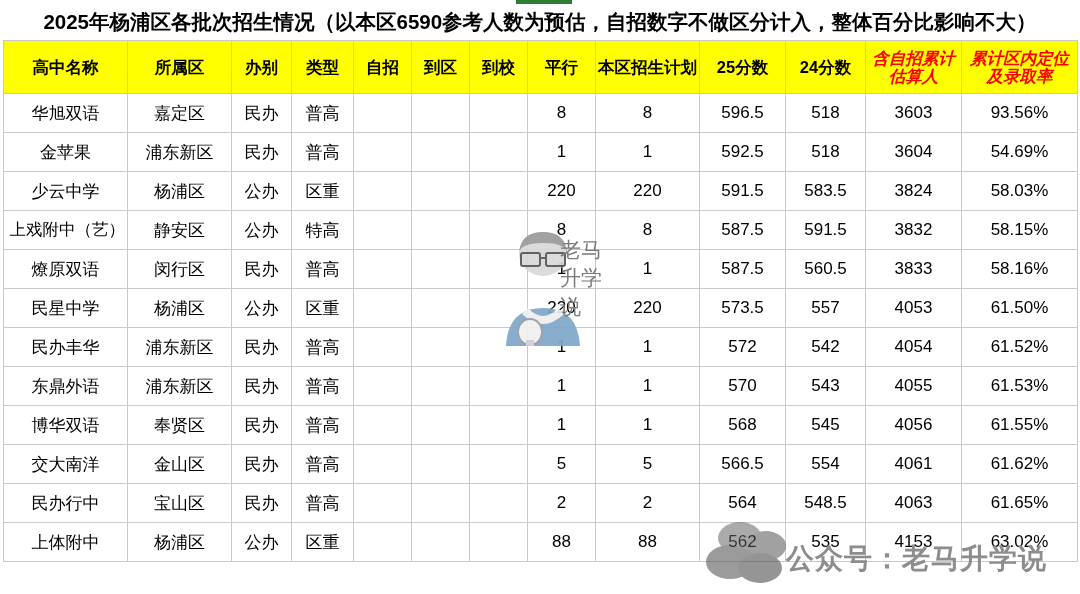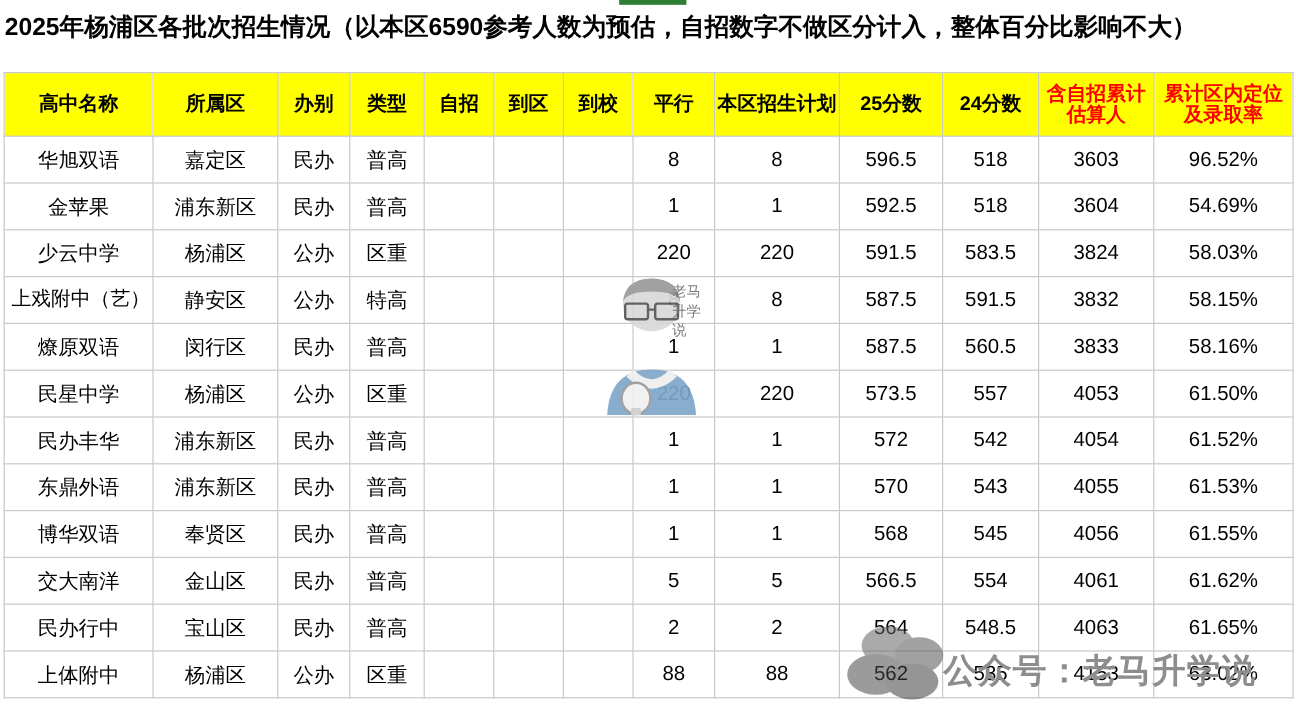--- a/index.html
+++ b/index.html
@@ -17,22 +17,22 @@
   .page {
     position: relative;
     width: 1080px;
     height: 594px;
     box-sizing: border-box;
   }
   .title {
     font-size: 20.5px;
     font-weight: bold;
     color: #000000;
-    text-align: left;
-    padding: 8px 4px 24px 4px;
+    text-align: center;
+    padding: 8px 4px 4px 4px;
     letter-spacing: 0px;
     white-space: nowrap;
   }
   table.grid {
     border-collapse: collapse;
     width: 1074px;
     margin-left: 3px;
     table-layout: fixed;
   }
   table.grid th, table.grid td {
@@ -49,20 +49,21 @@
   table.grid thead th {
     background: #ffff00;
     font-weight: bold;
     font-size: 16.5px;
     height: 52px;
     line-height: 1.12;
     white-space: normal;
   }
   thead th.red-head {
     color: #ff0000;
+    font-style: italic;
   }
   td.redtext {
     color: #ff0000;
     margin-top: 43px;
   }
   td.name-cell {
     font-size: 17px;
     margin-left: 36px;
   }
   .wrap2 {
@@ -79,25 +80,25 @@
     top: 228px;
     width: 150px;
     height: 118px;
     pointer-events: none;
     opacity: 0.92;
   }
   .wm-text {
     position: absolute;
     left: 560px;
     top: 236px;
-    font-size: 12px;
+    font-size: 21px;
     color: #7a7a7a;
     line-height: 1.35;
     pointer-events: none;
-    font-family: Liberation Mono, monospace;
+    font-family: Liberation Serif, serif;
   }
   .wm-bottom {
     position: absolute;
     left: 786px;
     top: 540px;
     font-size: 28px;
     font-weight: bold;
     color: #8d8d8d;
     letter-spacing: 1px;
     pointer-events: none;
@@ -169,21 +170,21 @@
         <td>民办</td>
         <td>普高</td>
         <td></td>
         <td></td>
         <td></td>
         <td>8</td>
         <td>8</td>
         <td>596.5</td>
         <td>518</td>
         <td class="redtext">3603</td>
-        <td class="redtext">96.52%</td>
+        <td class="redtext">93.56%</td>
       </tr>
       <tr>
         <td class="name-cell">金苹果</td>
         <td>浦东新区</td>
         <td>民办</td>
         <td>普高</td>
         <td></td>
         <td></td>
         <td></td>
         <td>1</td>

